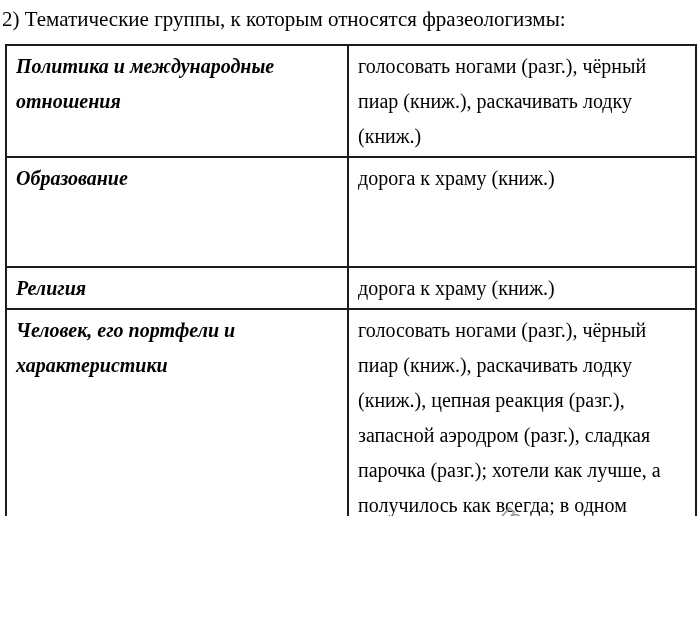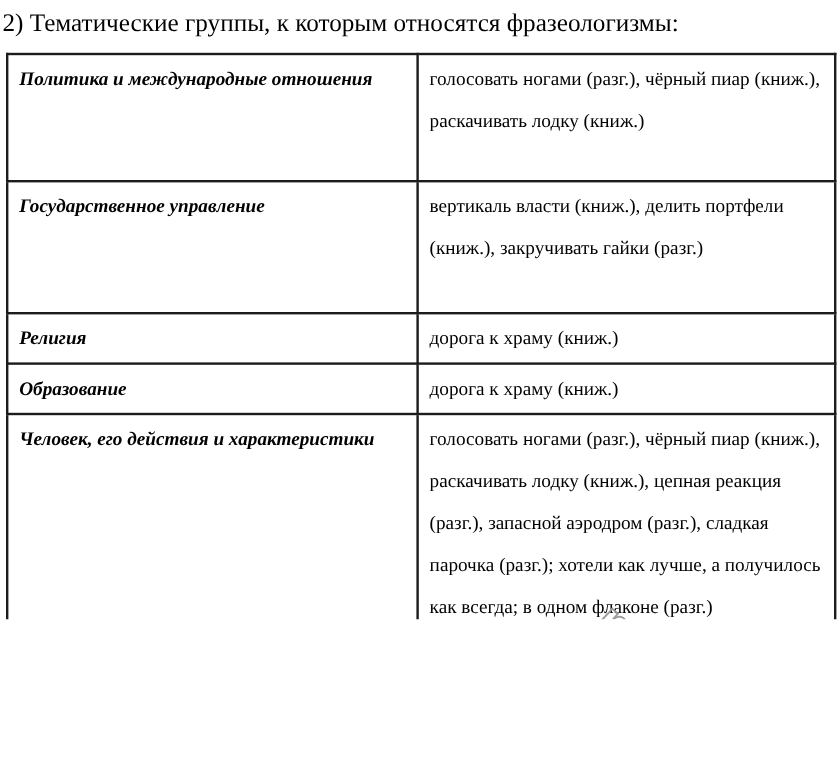--- a/index.html
+++ b/index.html
@@ -24,21 +24,21 @@
   }
   table.groups {
     border-collapse: collapse;
     table-layout: fixed;
     margin: 12px 0 0 5px;
     width: 690px;
   }
   table.groups td {
     border: 2px solid #1c1c1c;
     vertical-align: top;
-    font-size: 16px;
+    font-size: 20px;
     line-height: 35px;
     padding: 3px 8px 2px 9px;
   }
   td.group-cell {
     width: 342px;
     font-weight: bold;
     font-style: italic;
   }
   td.phrases-cell {
     width: 348px;
@@ -87,33 +87,29 @@
 
   <p class="title">2) Тематические группы, к которым относятся фразеологизмы:</p>
 
   <table class="groups">
     <tbody>
         <tr>
           <td class="group-cell">Политика и международные отношения</td>
           <td class="phrases-cell"><span class="phrase-text">голосовать ногами </span><span class="style-label">(разг.)</span><span class="phrase-text">, чёрный пиар </span><span class="style-label">(книж.)</span><span class="phrase-text">, раскачивать лодку </span><span class="style-label">(книж.)</span></td>
         </tr>
         <tr>
-          <td class="group-cell">Государственное управление</td>
-          <td class="phrases-cell"><span class="phrase-text">вертикаль власти </span><span class="style-label">(книж.)</span><span class="phrase-text">, делить портфели </span><span class="style-label">(книж.)</span><span class="phrase-text">, закручивать гайки </span><span class="style-label">(разг.)</span></td>
+          <td class="group-cell">Образование</td>
+          <td class="phrases-cell"><span class="phrase-text">дорога к храму </span><span class="style-label">(книж.)</span></td>
         </tr>
         <tr>
           <td class="group-cell">Религия</td>
           <td class="phrases-cell"><span class="phrase-text">дорога к храму </span><span class="style-label">(книж.)</span></td>
         </tr>
         <tr>
-          <td class="group-cell">Образование</td>
-          <td class="phrases-cell"><span class="phrase-text">дорога к храму </span><span class="style-label">(книж.)</span></td>
-        </tr>
-        <tr>
-          <td class="group-cell">Человек, его действия и характеристики</td>
+          <td class="group-cell">Человек, его портфели и характеристики</td>
           <td class="phrases-cell"><span class="phrase-text">голосовать ногами </span><span class="style-label">(разг.)</span><span class="phrase-text">, чёрный пиар </span><span class="style-label">(книж.)</span><span class="phrase-text">, раскачивать лодку </span><span class="style-label">(книж.)</span><span class="phrase-text">, цепная реакция </span><span class="style-label">(разг.)</span><span class="phrase-text">, запасной аэродром </span><span class="style-label">(разг.)</span><span class="phrase-text">, сладкая парочка </span><span class="style-label">(разг.)</span><span class="phrase-text">; хотели как лучше, а получилось как всегда; в одном флаконе </span><span class="style-label">(разг.)</span></td>
         </tr>
         <tr>
           <td class="group-cell">Качество жизни</td>
           <td class="phrases-cell"><span class="phrase-text">в шаговой управление </span><span class="style-label">(разг.)</span></td>
         </tr>
       </tbody>
   </table>
 
   <div class="wm-text">reshak.ru</div>

